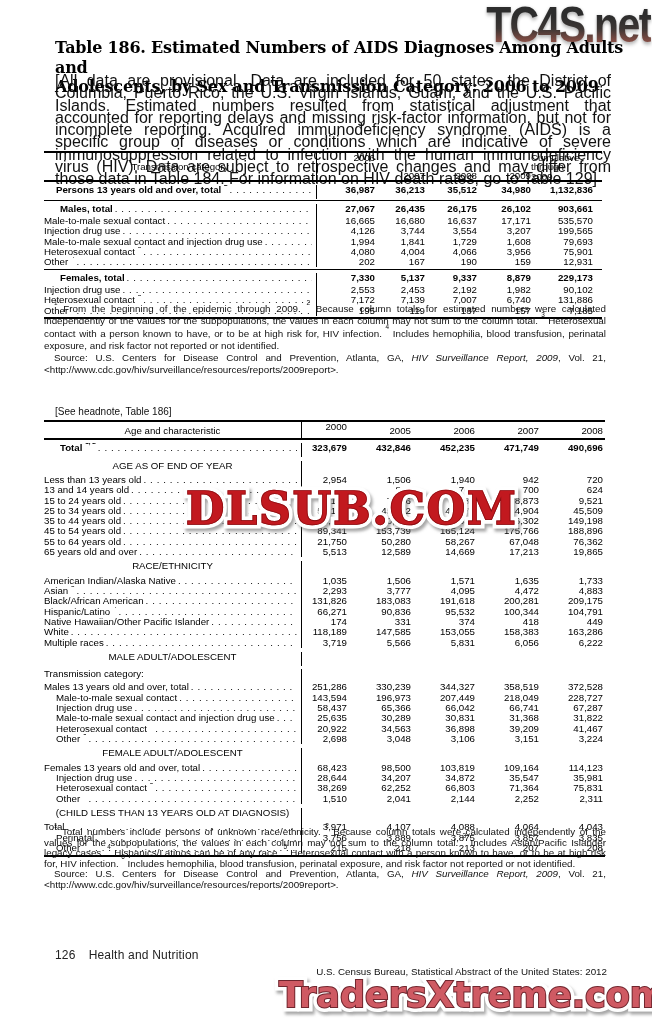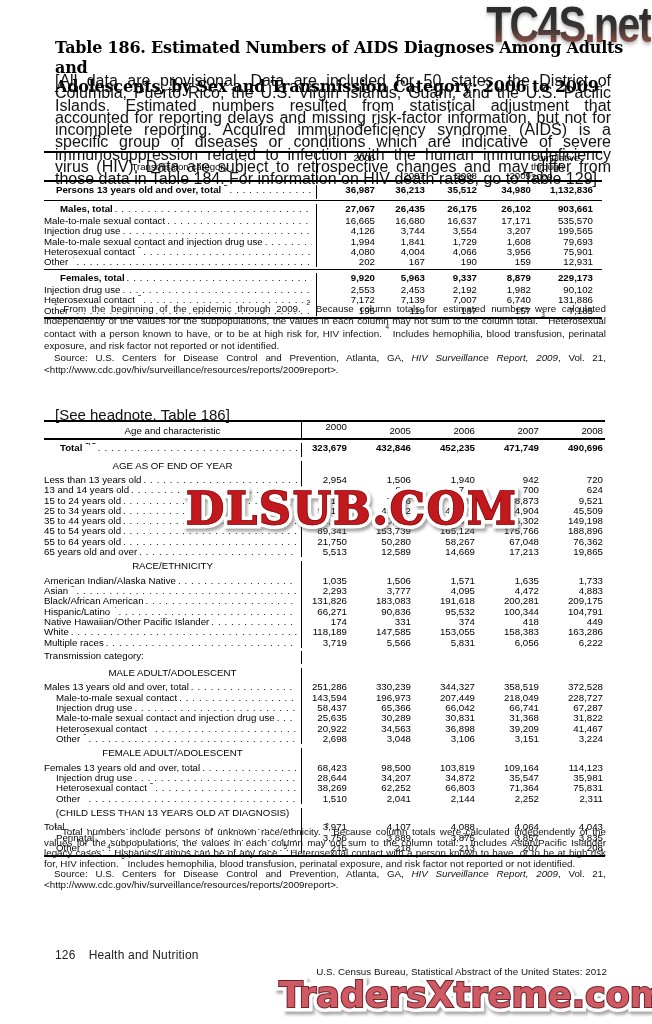--- a/index.html
+++ b/index.html
@@ -4,21 +4,21 @@
 <style>
   html,body{margin:0;padding:0;background:#888;}
   #page{position:relative;width:652px;height:1024px;background:#ffffff;overflow:hidden;
         font-family:"Liberation Sans","DejaVu Sans",sans-serif;color:#000;}
   .abs{position:absolute;}
 
   
   .ttl{font-family:"DejaVu Serif","Liberation Serif",serif;font-weight:bold;
        font-size:16px;line-height:19.5px;letter-spacing:-0.2px;color:#000;}
   .headnote{font-size:16px;line-height:12.3px;text-align:justify;color:#111;}
-  .seeheadnote{font-size:15px;color:#111;}
+  .seeheadnote{font-size:10px;color:#111;}
   .fn{font-size:9.8px;color:#111;text-align:justify;}
   .fn p{margin:0;text-indent:10px;}
   #fn186 p{line-height:12.3px;}
   #fn187 p{line-height:10.5px;}
   .fn i{font-style:italic;}
 
   
   .tbl{font-size:9.7px;line-height:10.3px;}
   .rule-heavy{height:2px;background:#000;}
   .hrule{height:1px;background:#000;margin:1.5px 0 1px 0;}
@@ -182,22 +182,22 @@
           <div class="vcell num">190</div>
           <div class="vcell num">159</div>
           <div class="vcell num">12,931</div>
         </div>
         <div class="hrule"></div>
         <div class="trow g186 boldrow">
           <div class="stub ind1">
             <span class="lbl">Females, total</span>
             <span class="dots">. . . . . . . . . . . . . . . . . . . . . . . . . . . . . . . . . . . . . . . . . . . . . . . . . . . . . . . . . . . . . . . . . . . . . . . . . . . . . . . . . . . . . . . . . . </span>
           </div>
-          <div class="vcell num vl">9,920</div>
-          <div class="vcell num">5,963</div>
+          <div class="vcell num vl">7,330</div>
+          <div class="vcell num">5,137</div>
           <div class="vcell num">9,337</div>
           <div class="vcell num">8,879</div>
           <div class="vcell num">229,173</div>
         </div>
         <div class="trow g186">
           <div class="stub">
             <span class="lbl">Injection drug use</span>
             <span class="dots">. . . . . . . . . . . . . . . . . . . . . . . . . . . . . . . . . . . . . . . . . . . . . . . . . . . . . . . . . . . . . . . . . . . . . . . . . . . . . . . . . . . . . . . . . . </span>
           </div>
           <div class="vcell num vl">2,553</div>
@@ -436,38 +436,38 @@
           <div class="stub">
             <span class="lbl">Multiple races</span>
             <span class="dots">. . . . . . . . . . . . . . . . . . . . . . . . . . . . . . . . . . . . . . . . . . . . . . . . . . . . . . . . . . . . . . . . . . . . . . . . . . . . . . . . . . . . . . . . . . </span>
           </div>
           <div class="vcell num vl">3,719</div>
           <div class="vcell num">5,566</div>
           <div class="vcell num">5,831</div>
           <div class="vcell num">6,056</div>
           <div class="vcell num">6,222</div>
         </div>
+        <div class="trow g187 secrow">
+          <div class="stub">MALE ADULT/ADOLESCENT</div>
+          <div class="vcell vl"></div>
+          <div class="vcell"></div>
+          <div class="vcell"></div>
+          <div class="vcell"></div>
+          <div class="vcell"></div>
+        </div>
         <div class="trow g187 plainrow">
           <div class="stub">
             <span class="lbl">Transmission category:</span>
           </div>
           <div class="vcell num vl"></div>
           <div class="vcell num"></div>
           <div class="vcell num"></div>
           <div class="vcell num"></div>
           <div class="vcell num"></div>
         </div>
-        <div class="trow g187 secrow">
-          <div class="stub">MALE ADULT/ADOLESCENT</div>
-          <div class="vcell vl"></div>
-          <div class="vcell"></div>
-          <div class="vcell"></div>
-          <div class="vcell"></div>
-          <div class="vcell"></div>
-        </div>
         <div class="trow g187">
           <div class="stub">
             <span class="lbl">Males 13 years old and over, total</span>
             <span class="dots">. . . . . . . . . . . . . . . . . . . . . . . . . . . . . . . . . . . . . . . . . . . . . . . . . . . . . . . . . . . . . . . . . . . . . . . . . . . . . . . . . . . . . . . . . . </span>
           </div>
           <div class="vcell num vl">251,286</div>
           <div class="vcell num">330,239</div>
           <div class="vcell num">344,327</div>
           <div class="vcell num">358,519</div>
           <div class="vcell num">372,528</div>

